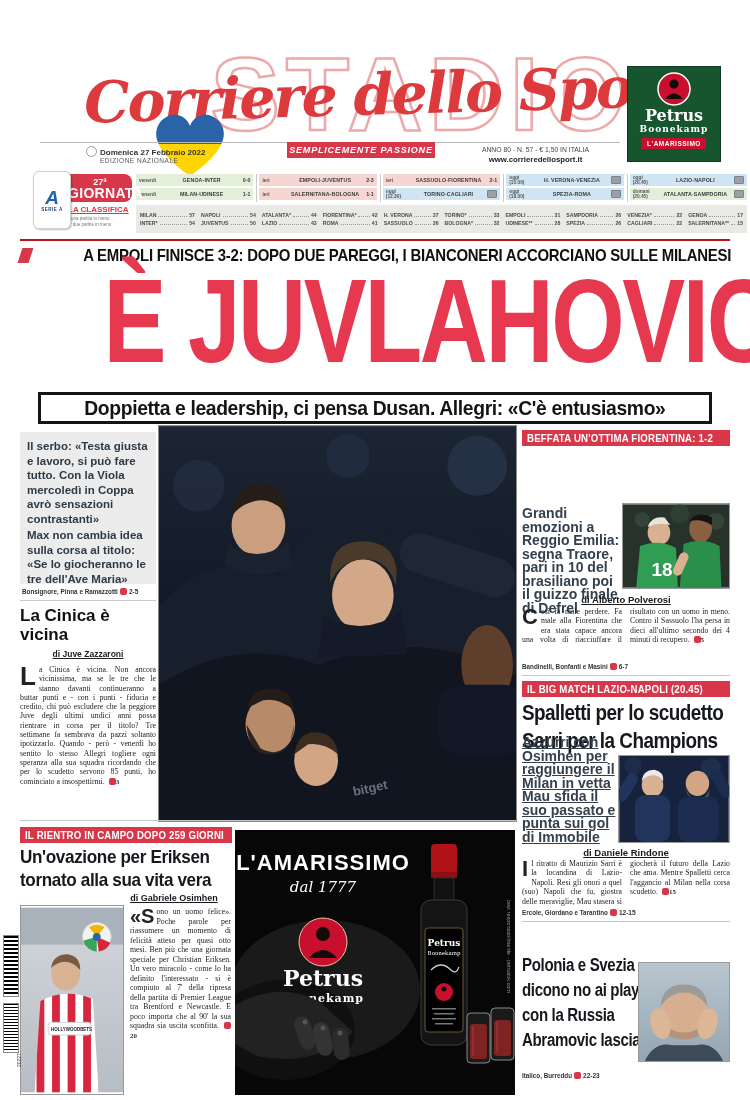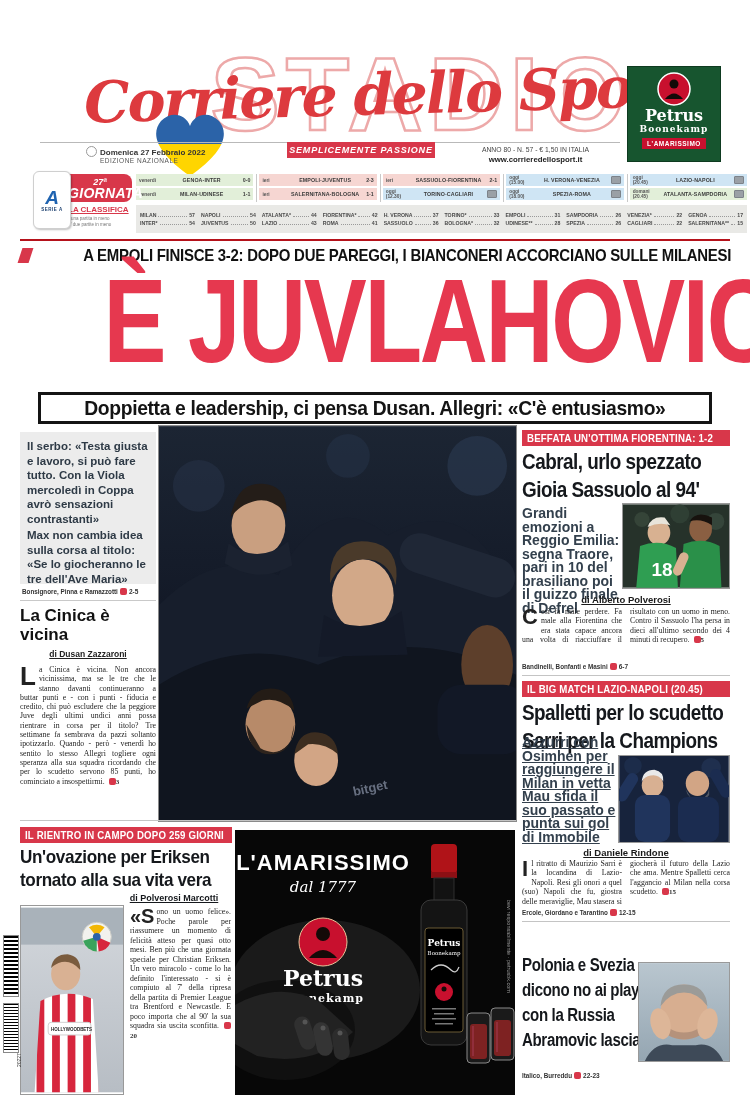--- a/index.html
+++ b/index.html
@@ -33,21 +33,21 @@
   #petrusbox .pbar{margin-top:4px;background:#c8102e;color:#fff;font-size:6.5px;font-weight:bold;
                    padding:2px 5px;letter-spacing:.5px;}
 
   
   #seriea-tile{left:33px;top:171px;width:36px;height:56px;background:#fff;border:1px solid #cfcfcf;
                border-radius:6px;box-shadow:1px 1px 2px rgba(0,0,0,.25);display:flex;flex-direction:column;
                align-items:center;justify-content:center;z-index:3;}
   #seriea-tile .sa-a{font-size:19px;font-weight:bold;font-style:italic;color:#1f63b0;line-height:1;}
   #seriea-tile .sa-t{font-size:4.5px;font-weight:bold;color:#1a3e6e;letter-spacing:.5px;}
   #giornata{left:50px;top:174px;width:82px;height:28px;background:#d8374a;border-radius:0 8px 8px 0;
-            color:#fff;text-align:center;padding-left:18px;box-sizing:border-box;z-index:2;font-style:italic;}
+            color:#fff;text-align:center;padding-left:18px;box-sizing:border-box;z-index:2;}
   #giornata .g1{font-size:9px;font-weight:bold;line-height:11px;margin-top:3px;}
   #giornata .g2{font-size:14px;font-weight:bold;line-height:10px;letter-spacing:.3px;}
   #classifica{left:68px;top:205px;width:66px;color:#d8374a;font-weight:bold;font-size:8px;
               text-decoration:underline;z-index:2;}
   #legend{left:68px;top:216px;width:70px;font-size:4.5px;color:#777;line-height:5.5px;}
 
   #fixtures{left:136px;top:174px;width:611px;height:28px;display:flex;gap:3px;}
   .fxcol{flex:1;display:flex;flex-direction:column;gap:2px;border-left:1px solid #c9c9c9;padding-left:2px;}
   .fxcol:first-child{border-left:none;padding-left:0;}
   .fx{height:12px;display:flex;align-items:center;font-size:5.3px;font-weight:bold;color:#3c3c3c;padding:0 3px;}
@@ -394,21 +394,21 @@
 
   <div id="quotepanel" class="abs">
     <p>Il serbo: «Testa giusta e lavoro, si può fare tutto. Con la Viola mercoledì in Coppa avrò sensazioni contrastanti»</p>
     <p>Max non cambia idea sulla corsa al titolo: «Se lo giocheranno le tre dell'Ave Maria»</p>
   </div>
   <div id="lc-staff" class="abs staffline">
     <span>Bonsignore, Pinna e Ramazzotti</span><span class="badge"></span><span class="pgs">2-5</span>
   </div>
   <div id="cinica" class="abs">
     <div class="ct">La Cinica è vicina</div>
-    <div class="cb">di Dusan Zazzaroni</div>
+    <div class="cb">di Juve Zazzaroni</div>
     <div class="body">
       <span class="dropcap">L</span><span>a Cinica è vicina. Non ancora vicinissima, ma se le tre che le stanno davanti continueranno a buttar punti e - con i punti - fiducia e credito, chi può escludere che la peggiore Juve degli ultimi undici anni possa rientrare in corsa per il titolo? Tre settimane fa sembrava da pazzi soltanto ipotizzarlo. Quando - però - venerdì ho sentito lo stesso Allegri togliere ogni speranza alla sua squadra ricordando che per lo scudetto servono 85 punti, ho cominciato a insospettirmi.</span>
       <span class="endbadge"></span><span class="endpg">3</span>
     </div>
   </div>
 
   <svg id="mainphoto" class="abs" viewBox="0 0 359 397">
     <defs>
       <linearGradient id="pgbg" x1="0" y1="0" x2="0" y2="1">
         <stop offset="0" stop-color="#1c2533"></stop>
@@ -435,24 +435,20 @@
     <ellipse cx="158" cy="336" rx="22" ry="26" fill="#d2a585"></ellipse>
     <path d="M136 330 Q140 306 160 308 Q178 310 180 330 Q166 318 150 320 Z" fill="#3c2d20"></path>
     <ellipse cx="330" cy="240" rx="26" ry="40" fill="#5d3f2b"></ellipse>
     <rect x="280" y="260" width="90" height="70" rx="24" fill="#121826"></rect>
     <text x="196" y="372" font-family="Liberation Sans, sans-serif" font-size="13" font-weight="bold" fill="#7d8699" opacity="0.8" transform="rotate(-12 196 372)">bitget</text>
   </svg>
 
   <div class="rlabel abs" style="top:430px;">
     <span class="lt">BEFFATA UN'OTTIMA FIORENTINA: 1-2</span>
   </div>
-  <div class="rh abs nw" style="top:449px;">
-    <div><span class="l cond nw">Cabral, urlo spezzato</span></div>
-    <div><span class="l cond nw">Gioia Sassuolo al 94'</span></div>
-  </div>
   <div class="deck abs" style="top:507px;">Grandi emozioni a Reggio Emilia: segna Traore, pari in 10 del brasiliano poi il guizzo finale di Defrel</div>
   <svg class="abs photo" style="left:622px;top:503px;" width="108" height="86" viewBox="0 0 112 88">
     <rect width="112" height="88" fill="#26322a"></rect>
     <circle cx="20" cy="16" r="8" fill="#39493c" opacity=".8"></circle>
       <circle cx="60" cy="10" r="10" fill="#324237" opacity=".8"></circle>
       <circle cx="98" cy="18" r="9" fill="#3a4a3e" opacity=".8"></circle>
     <ellipse cx="38" cy="30" rx="12" ry="13" fill="#d8b191"></ellipse>
     <path d="M26 24 Q30 12 44 14 L50 22 Q38 18 26 24Z" fill="#e8e4da"></path>
     <ellipse cx="82" cy="26" rx="12" ry="14" fill="#8a5f42"></ellipse>
     <path d="M70 18 Q78 6 94 14 L94 22 Q82 14 70 18Z" fill="#17120e"></path>
@@ -528,21 +524,21 @@
   </div>
 
   <div id="er-divider" class="abs"></div>
   <div id="er-label" class="abs rlabel" style="left:20px;width:212px;">
     <span class="lt">IL RIENTRO IN CAMPO DOPO 259 GIORNI</span>
   </div>
   <div id="er-h" class="abs nw">
     <div><span class="l cond nw">Un'ovazione per Eriksen</span></div>
     <div><span class="l cond nw">tornato alla sua vita vera</span></div>
   </div>
-  <div id="er-byline" class="abs">di Polverosi Marcotti</div>
+  <div id="er-byline" class="abs">di Gabriele Osimhen</div>
   <svg id="er-photo" class="abs photo" viewBox="0 0 105 190">
     <defs>
       <linearGradient id="ebg" x1="0" y1="0" x2="0" y2="1">
         <stop offset="0" stop-color="#d3d7dc"></stop>
           <stop offset="1" stop-color="#b7bdc4"></stop>
         </linearGradient>
       <pattern id="stripes" width="16" height="16" patternUnits="userSpaceOnUse">
         <rect width="16" height="16" fill="#d7263d"></rect>
           <rect x="8" width="8" height="16" fill="#ffffff"></rect>
       </pattern>

